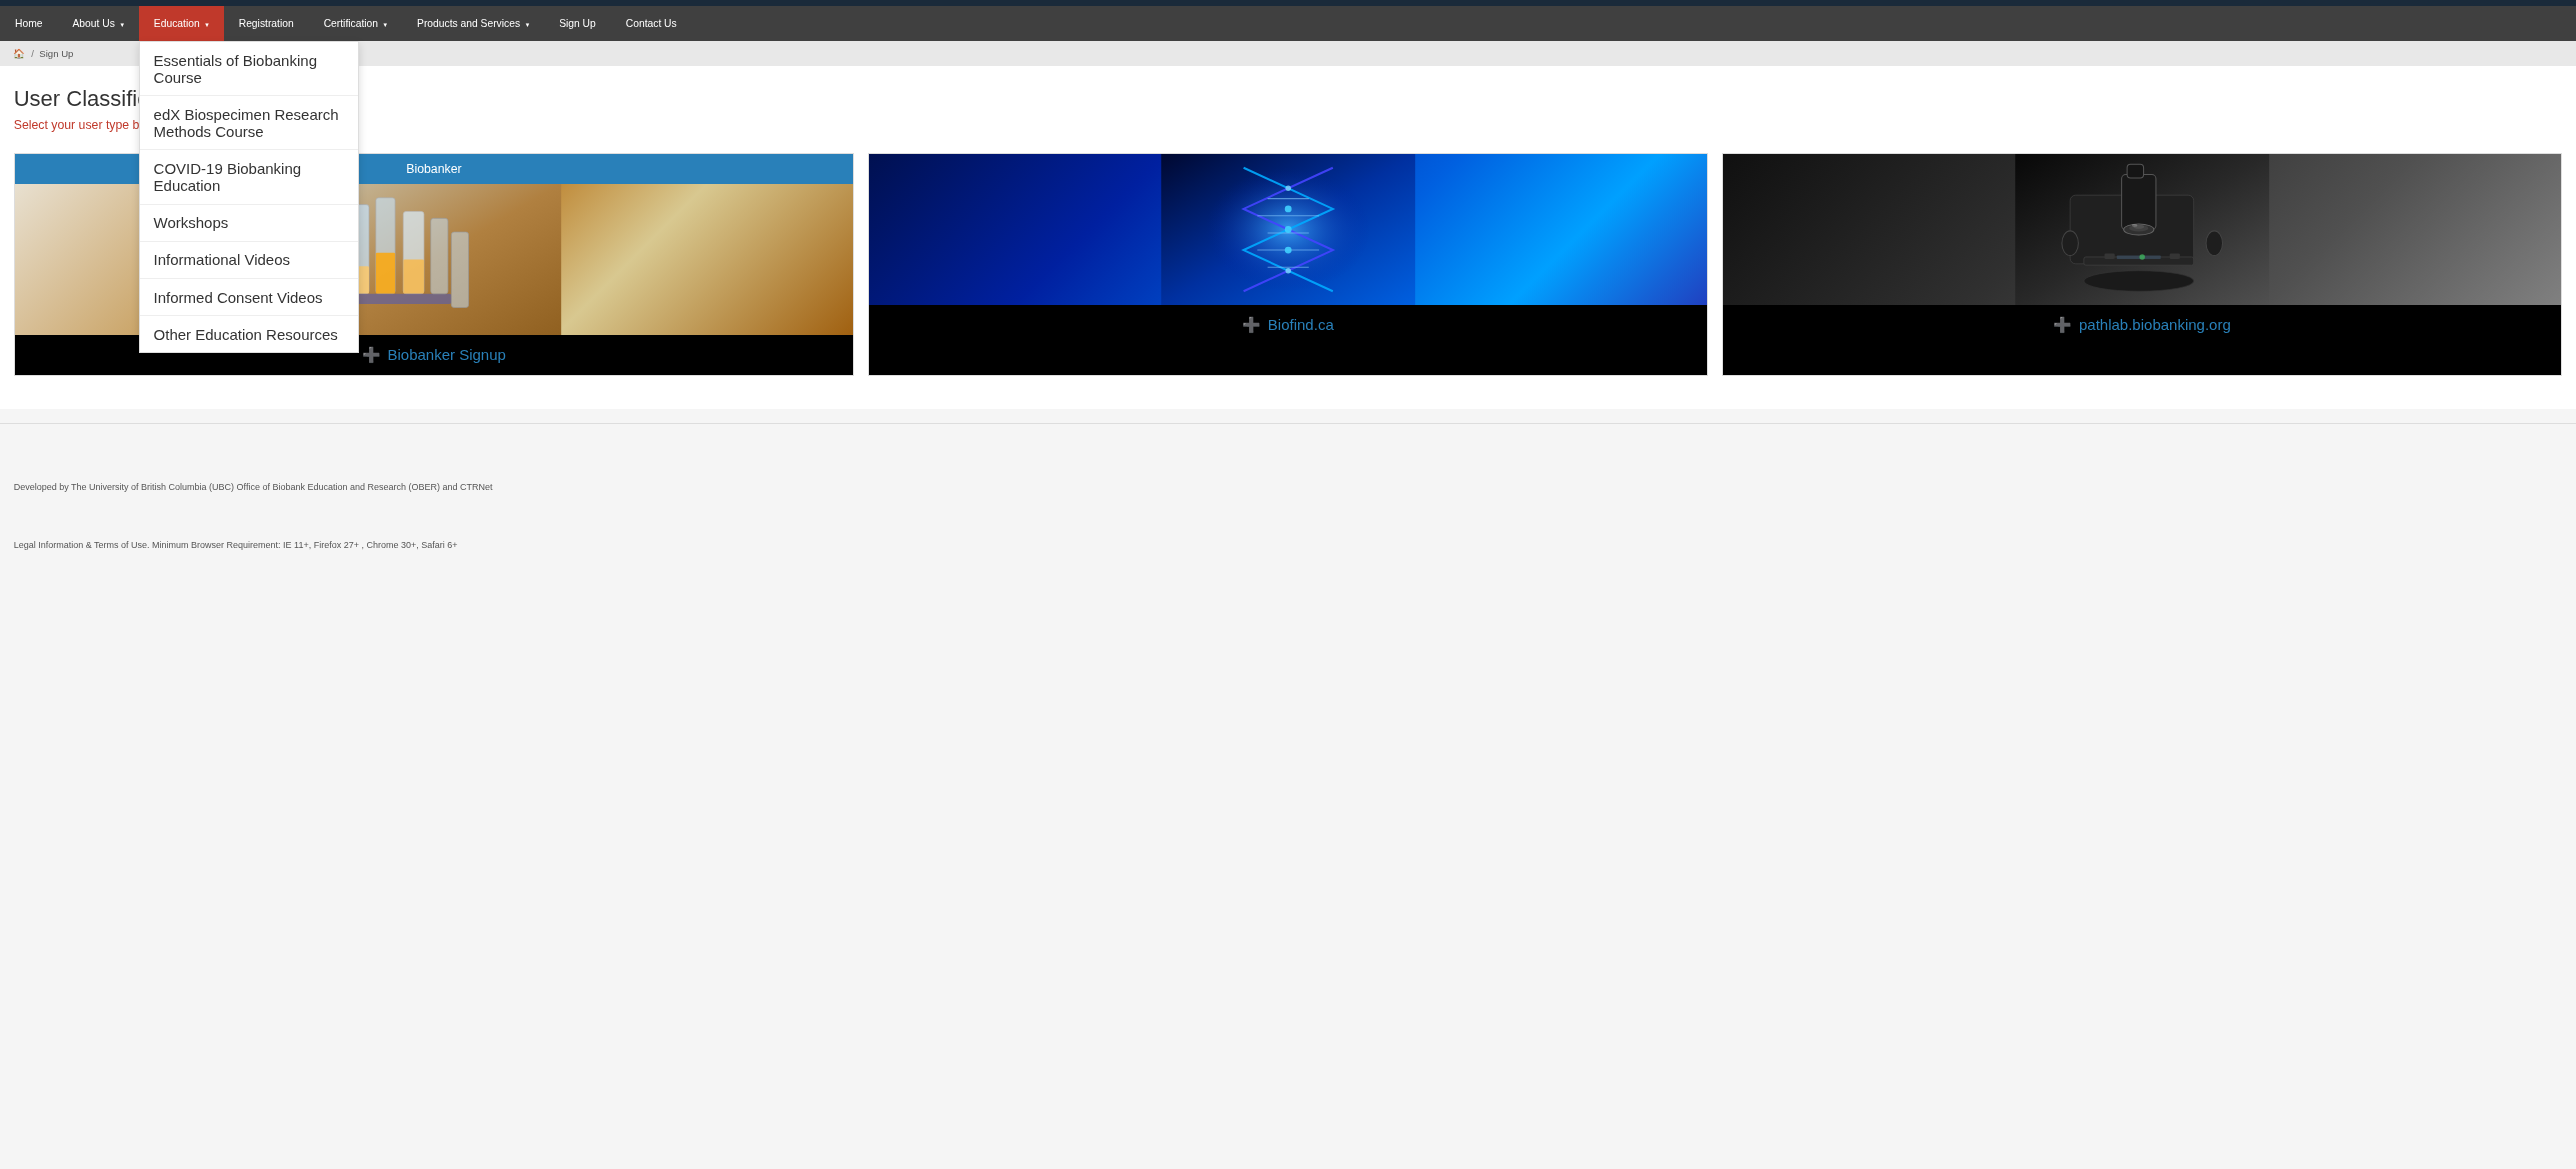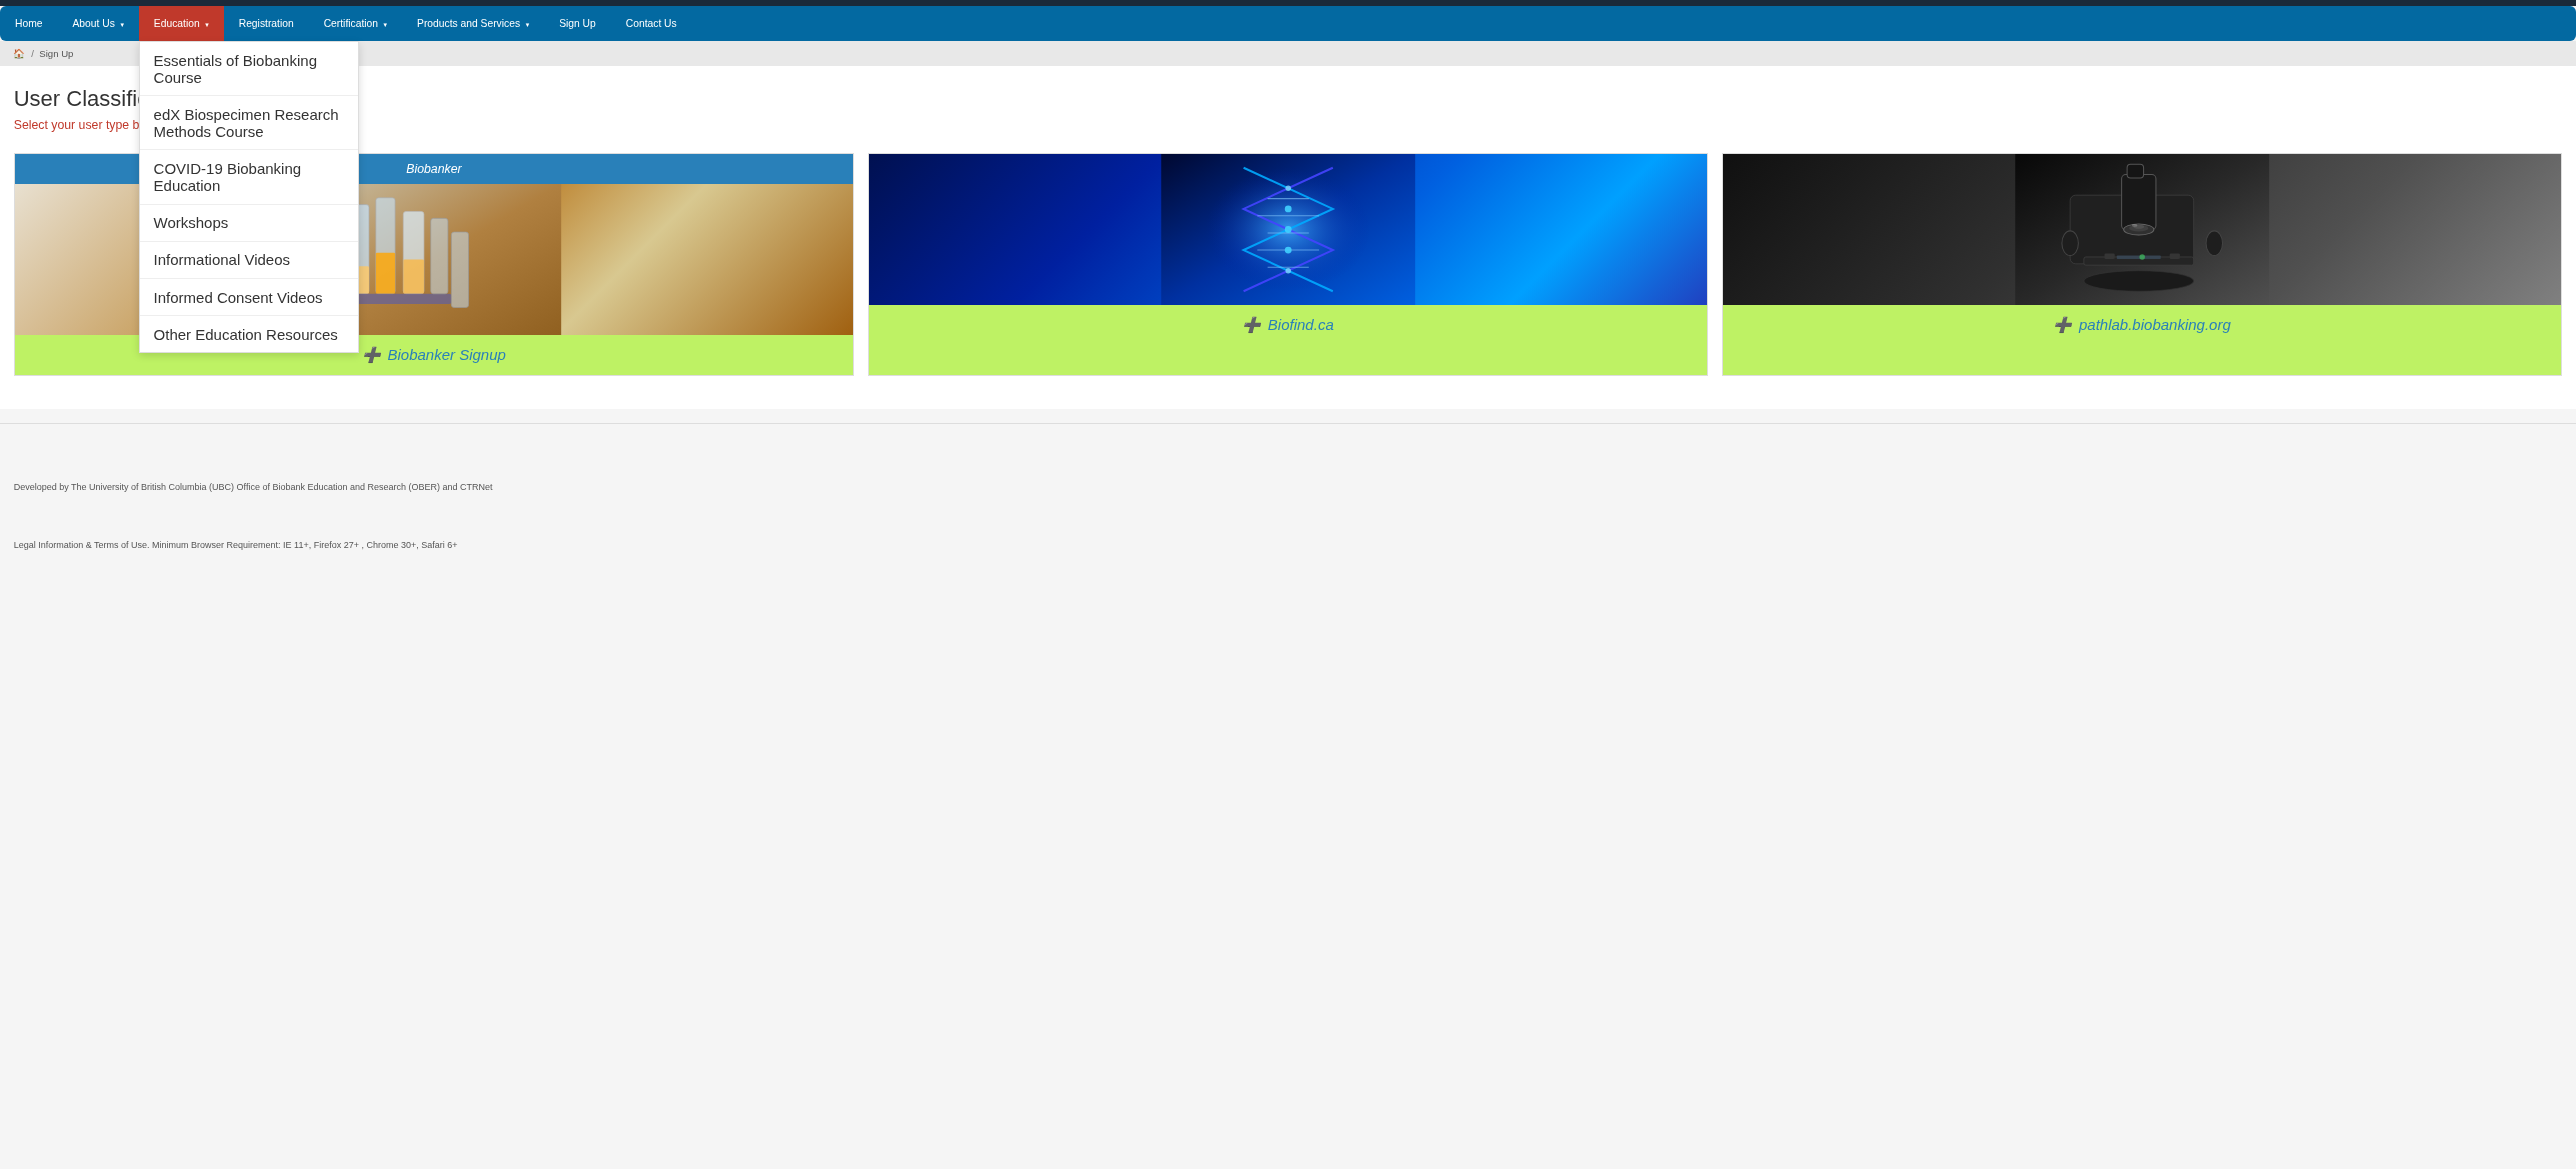--- a/index.html
+++ b/index.html
@@ -6,23 +6,22 @@
     body { font-family: Arial, sans-serif; background: #f5f5f5; min-width: 823px; }
 
     
     .top-bar {
       background: #1a2a3a;
       height: 5.5px;
     }
 
     
     nav {
-      background: #0369a1;
-      position: relative;
-      border-radius: 6px;
+      background: #404040;
+      position: relative;
     }
     .nav-list {
       display: flex;
       list-style: none;
       align-items: center;
     }
     .nav-item {
       position: relative;
     }
     .nav-link {
@@ -107,23 +106,22 @@
 
     
     .cards-row {
       display: flex;
       gap: 13.7px;
       margin-top: 13.7px;
     }
     .card {
       flex: 1;
       border: 0.7px solid #ddd;
-      background: #bef264;
+      background: #000000;
       overflow: hidden;
-      font-style: italic;
     }
     .card-header {
       background: #2980b9;
       color: #fff;
       text-align: center;
       padding: 8.2px;
       font-size: 12.3px;
     }
     
     .img-lab-tubes {

